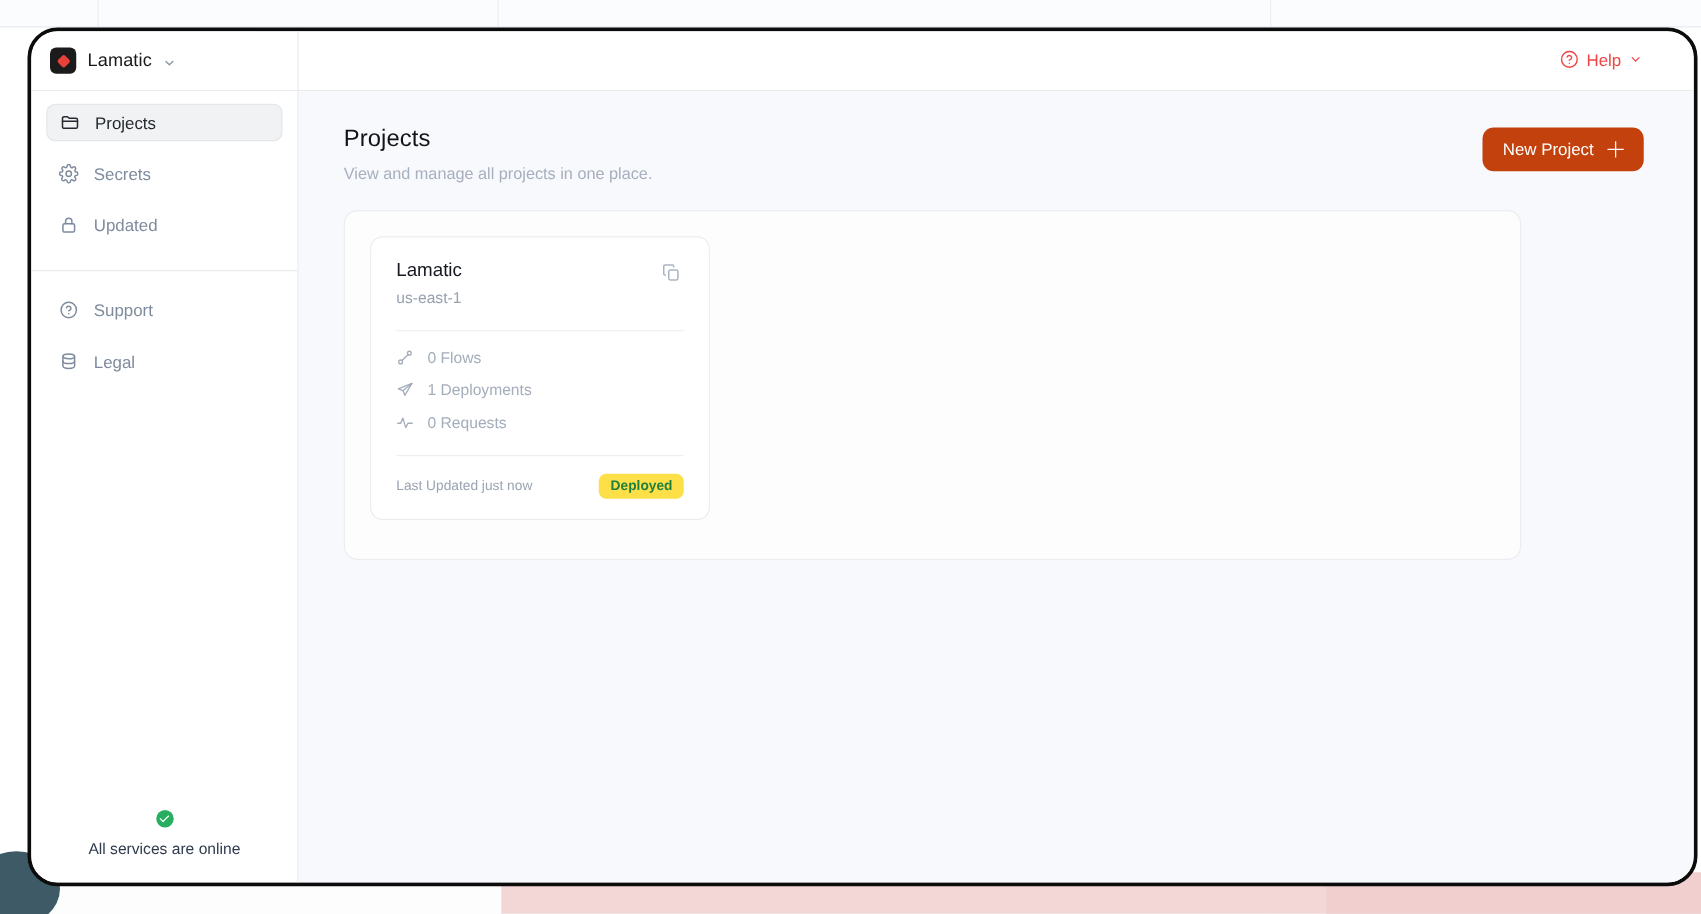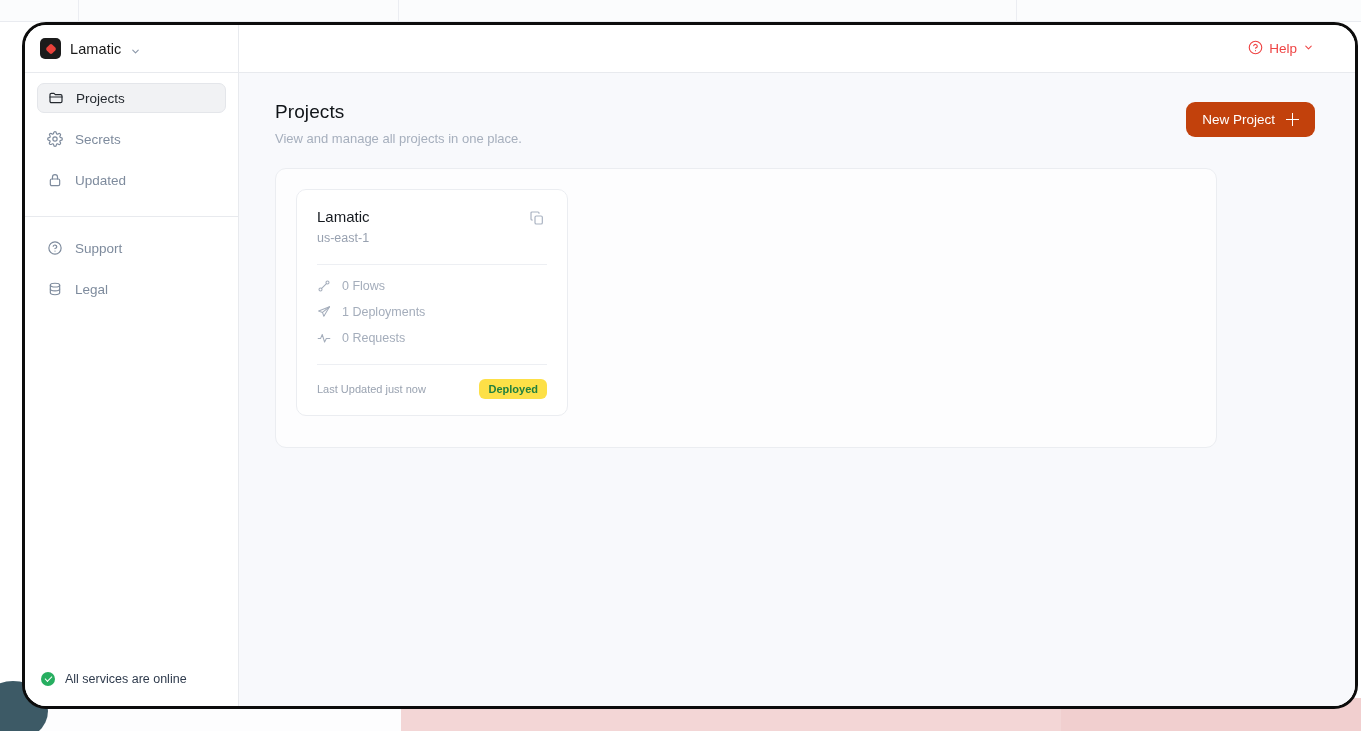--- a/index.html
+++ b/index.html
@@ -129,21 +129,21 @@
     color: #24292f;
   }
   .nav-item .ico { width: 16px; height: 16px; flex: 0 0 16px; display: block; }
   .nav-sep {
     height: 1px; background: #e8eaee; margin: 10px 0 16px 0;
   }
   .sidebar-spacer { flex: 1 1 auto; }
   .status-row {
     display: flex; align-items: center; gap: 10px;
     padding: 0 16px 20px 16px;
-    font-size: 12.5px; color: #2f3b4d;
+    font-size: 12.5px; color: #2f3b4d; flex-direction: column;
   }
   .status-dot {
     width: 14px; height: 14px; flex: 0 0 14px;
     border-radius: 50%; background: #27ae60;
     position: relative;
   }
   .status-dot::after {
     content: ""; position: absolute;
     left: 3.5px; top: 4px;
     width: 6px; height: 3px;

